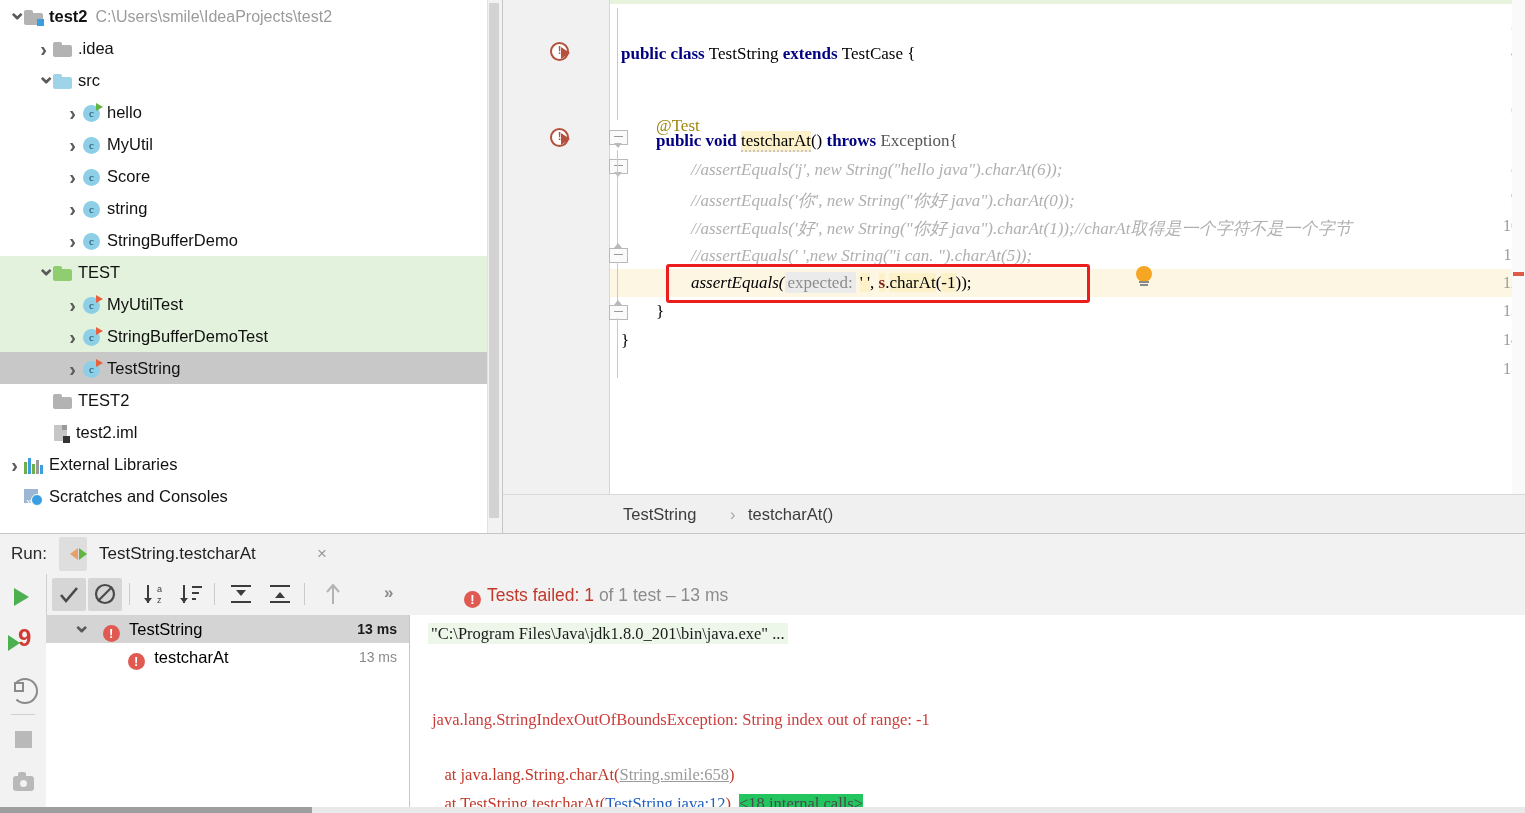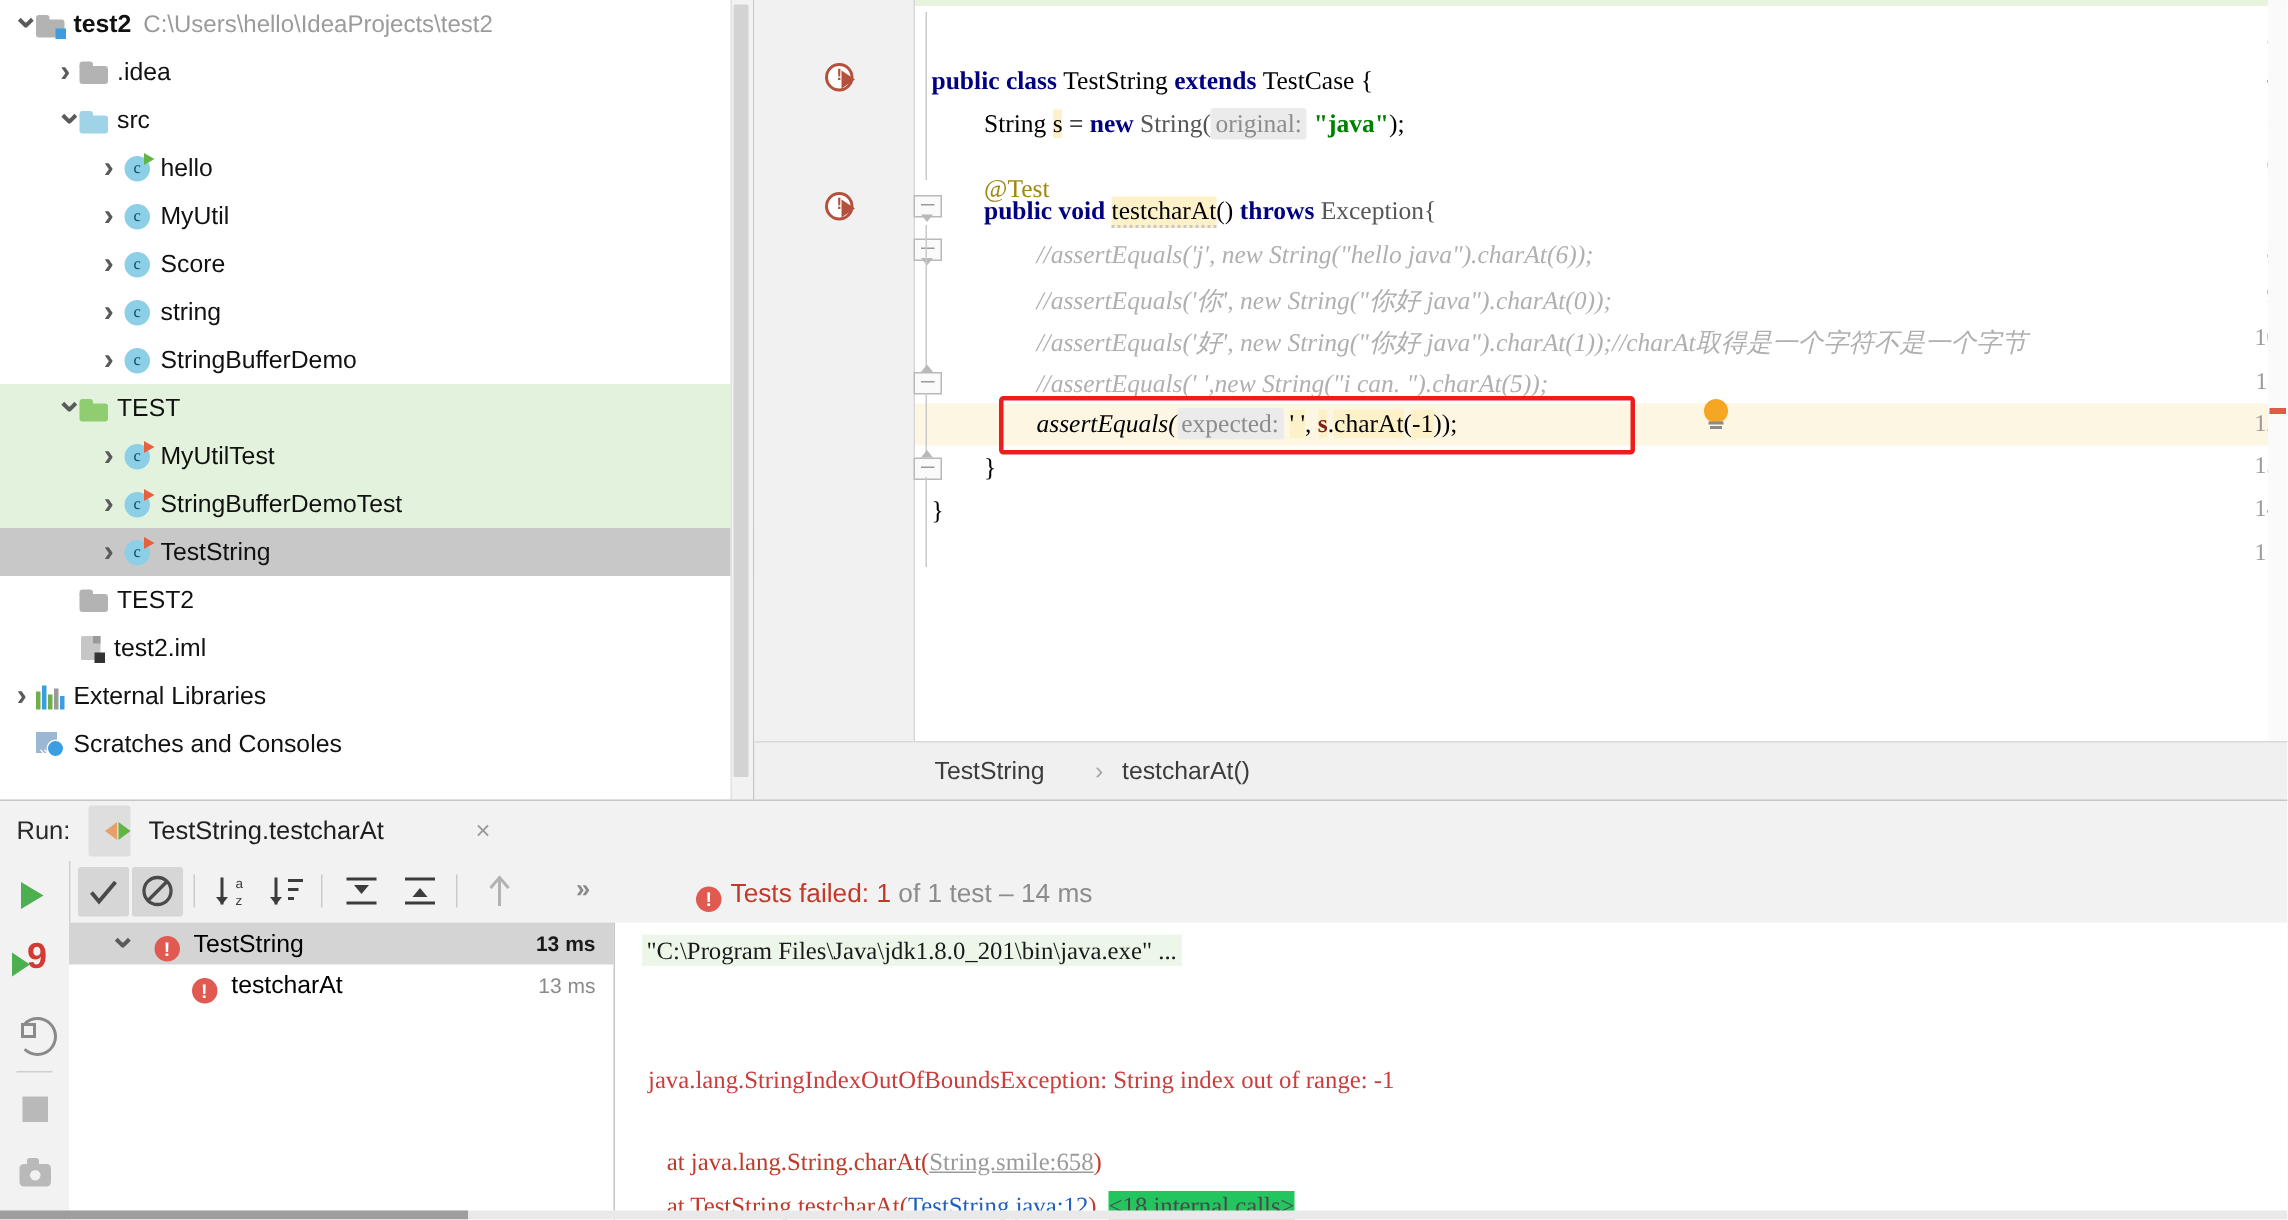--- a/index.html
+++ b/index.html
@@ -157,21 +157,21 @@
   .con-internal{background:#22c55e;color:#4a4a4a;}
   #bottom-hscroll{position:absolute;left:0;top:807px;width:1525px;height:6px;background:#e9e9e9;}
   #bottom-hthumb{position:absolute;left:0;top:807px;width:312px;height:6px;background:#9e9e9e;}
 </style>
 </head>
 <body>
 
 <div id="root">
 
   <div id="project-panel">
-      <div class="tree-row"><span style="display:inline-block;width:8px"></span><span class="arrow chev-d"></span><span class="ico folder "><span class="f-t"></span><span class="f-b"></span><span class="badge"></span></span><span class="bold">test2</span><span class="path-txt">C:\Users\hello\IdeaProjects\test2</span></div>
+      <div class="tree-row"><span style="display:inline-block;width:8px"></span><span class="arrow chev-d"></span><span class="ico folder "><span class="f-t"></span><span class="f-b"></span><span class="badge"></span></span><span class="bold">test2</span><span class="path-txt">C:\Users\smile\IdeaProjects\test2</span></div>
       <div class="tree-row"><span style="display:inline-block;width:37px"></span><span class="arrow chev-r"></span><span class="ico folder "><span class="f-t"></span><span class="f-b"></span></span><span>.idea</span></div>
       <div class="tree-row"><span style="display:inline-block;width:37px"></span><span class="arrow chev-d"></span><span class="ico folder blue"><span class="f-t"></span><span class="f-b"></span></span><span>src</span></div>
       <div class="tree-row"><span style="display:inline-block;width:66px"></span><span class="arrow chev-r"></span><span class="ico cls"><span class="circ">c</span><span class="run-tri"></span></span><span>hello</span></div>
       <div class="tree-row"><span style="display:inline-block;width:66px"></span><span class="arrow chev-r"></span><span class="ico cls"><span class="circ">c</span></span><span>MyUtil</span></div>
       <div class="tree-row"><span style="display:inline-block;width:66px"></span><span class="arrow chev-r"></span><span class="ico cls"><span class="circ">c</span></span><span>Score</span></div>
       <div class="tree-row"><span style="display:inline-block;width:66px"></span><span class="arrow chev-r"></span><span class="ico cls"><span class="circ">c</span></span><span>string</span></div>
       <div class="tree-row"><span style="display:inline-block;width:66px"></span><span class="arrow chev-r"></span><span class="ico cls"><span class="circ">c</span></span><span>StringBufferDemo</span></div>
       <div class="tree-row hl-green"><span style="display:inline-block;width:37px"></span><span class="arrow chev-d"></span><span class="ico folder green"><span class="f-t"></span><span class="f-b"></span></span><span>TEST</span></div>
       <div class="tree-row hl-green"><span style="display:inline-block;width:66px"></span><span class="arrow chev-r"></span><span class="ico cls"><span class="circ">c</span><span class="test-tri"></span></span><span>MyUtilTest</span></div>
       <div class="tree-row hl-green"><span style="display:inline-block;width:66px"></span><span class="arrow chev-r"></span><span class="ico cls"><span class="circ">c</span><span class="test-tri"></span></span><span>StringBufferDemoTest</span></div>
@@ -232,21 +232,20 @@
       </div>
     <div class="foldline" style="top:262px;height:40px;"></div>
     <div class="fold up" style="left:106px;top:300px;">
         <span class="box"></span>
         <span class="cap"></span>
       </div>
     <div class="foldline" style="top:318px;height:60px;"></div>
 
     <div class="code-line" style="top:44px;left:118px;"><span class="kw">public </span><span class="kw">class </span><span>TestString </span><span class="kw">extends </span><span>TestCase {</span></div>
 
-    <div class="code-line" style="top:73px;left:153px;"><span>String </span><span class="fld">s</span><span> = </span><span class="kw">new </span><span class="typ">String(</span><span class="hintbg">original:</span><span class="str" style="margin-left:5px;">"java"</span><span>);</span></div>
 
     <div class="code-line anno" style="top:102px;left:153px;margin-top:14px;">@Test</div>
 
     <div class="code-line" style="top:131px;left:153px;"><span class="kw">public </span><span class="kw">void </span><span class="fld ul-wave">testcharAt</span><span>() </span><span class="kw">throws </span><span class="typ">Exception{</span></div>
 
     <div class="code-line cmt" style="top:160px;left:188px;">//assertEquals('j', new String("hello java").charAt(6));</div>
     <div class="code-line cmt" style="top:189px;left:188px;">//assertEquals('你', new String("你好 java").charAt(0));</div>
     <div class="code-line cmt" style="top:217px;left:188px;">//assertEquals('好', new String("你好 java").charAt(1));//charAt取得是一个字符不是一个字节</div>
     <div class="code-line cmt" style="top:246px;left:188px;">//assertEquals(' ',new String("i can. ").charAt(5));</div>
 
@@ -354,21 +353,21 @@
       <div class="htb-btn" style="left:270px;">
         <svg width="34" height="33" viewBox="0 0 34 33">
             <line x1="17" y1="8" x2="17" y2="26" stroke="#b3b3b3" stroke-width="2"></line>
             <path d="M11 14 l6 -7 l6 7" fill="none" stroke="#b3b3b3" stroke-width="2"></path>
           </svg>
       </div>
       <div class="htb-btn" style="left:330px;">
         <span style="position:absolute;left:8px;top:5px;color:#8a8a8a;font-size:17px;font-weight:bold;">»</span>
       </div>
       <div id="status-line">
-        <span class="err-dot">!</span><span class="st-red">Tests failed: </span><span class="st-red">1</span><span class="st-gray"> of 1 test – 14 ms</span>
+        <span class="err-dot">!</span><span class="st-red">Tests failed: </span><span class="st-red">1</span><span class="st-gray"> of 1 test – 13 ms</span>
       </div>
     </div>
 
     <div id="test-tree">
       <div class="tt-row sel">
         <span style="display:inline-block;width:22px;"></span>
         <span class="arrow chev-d" style="color:#5a5a5a;"></span>
         <span style="display:inline-block;width:8px;"></span>
         <span class="err-dot" style="margin-right:5px;">!</span>
         <span>TestString</span>

